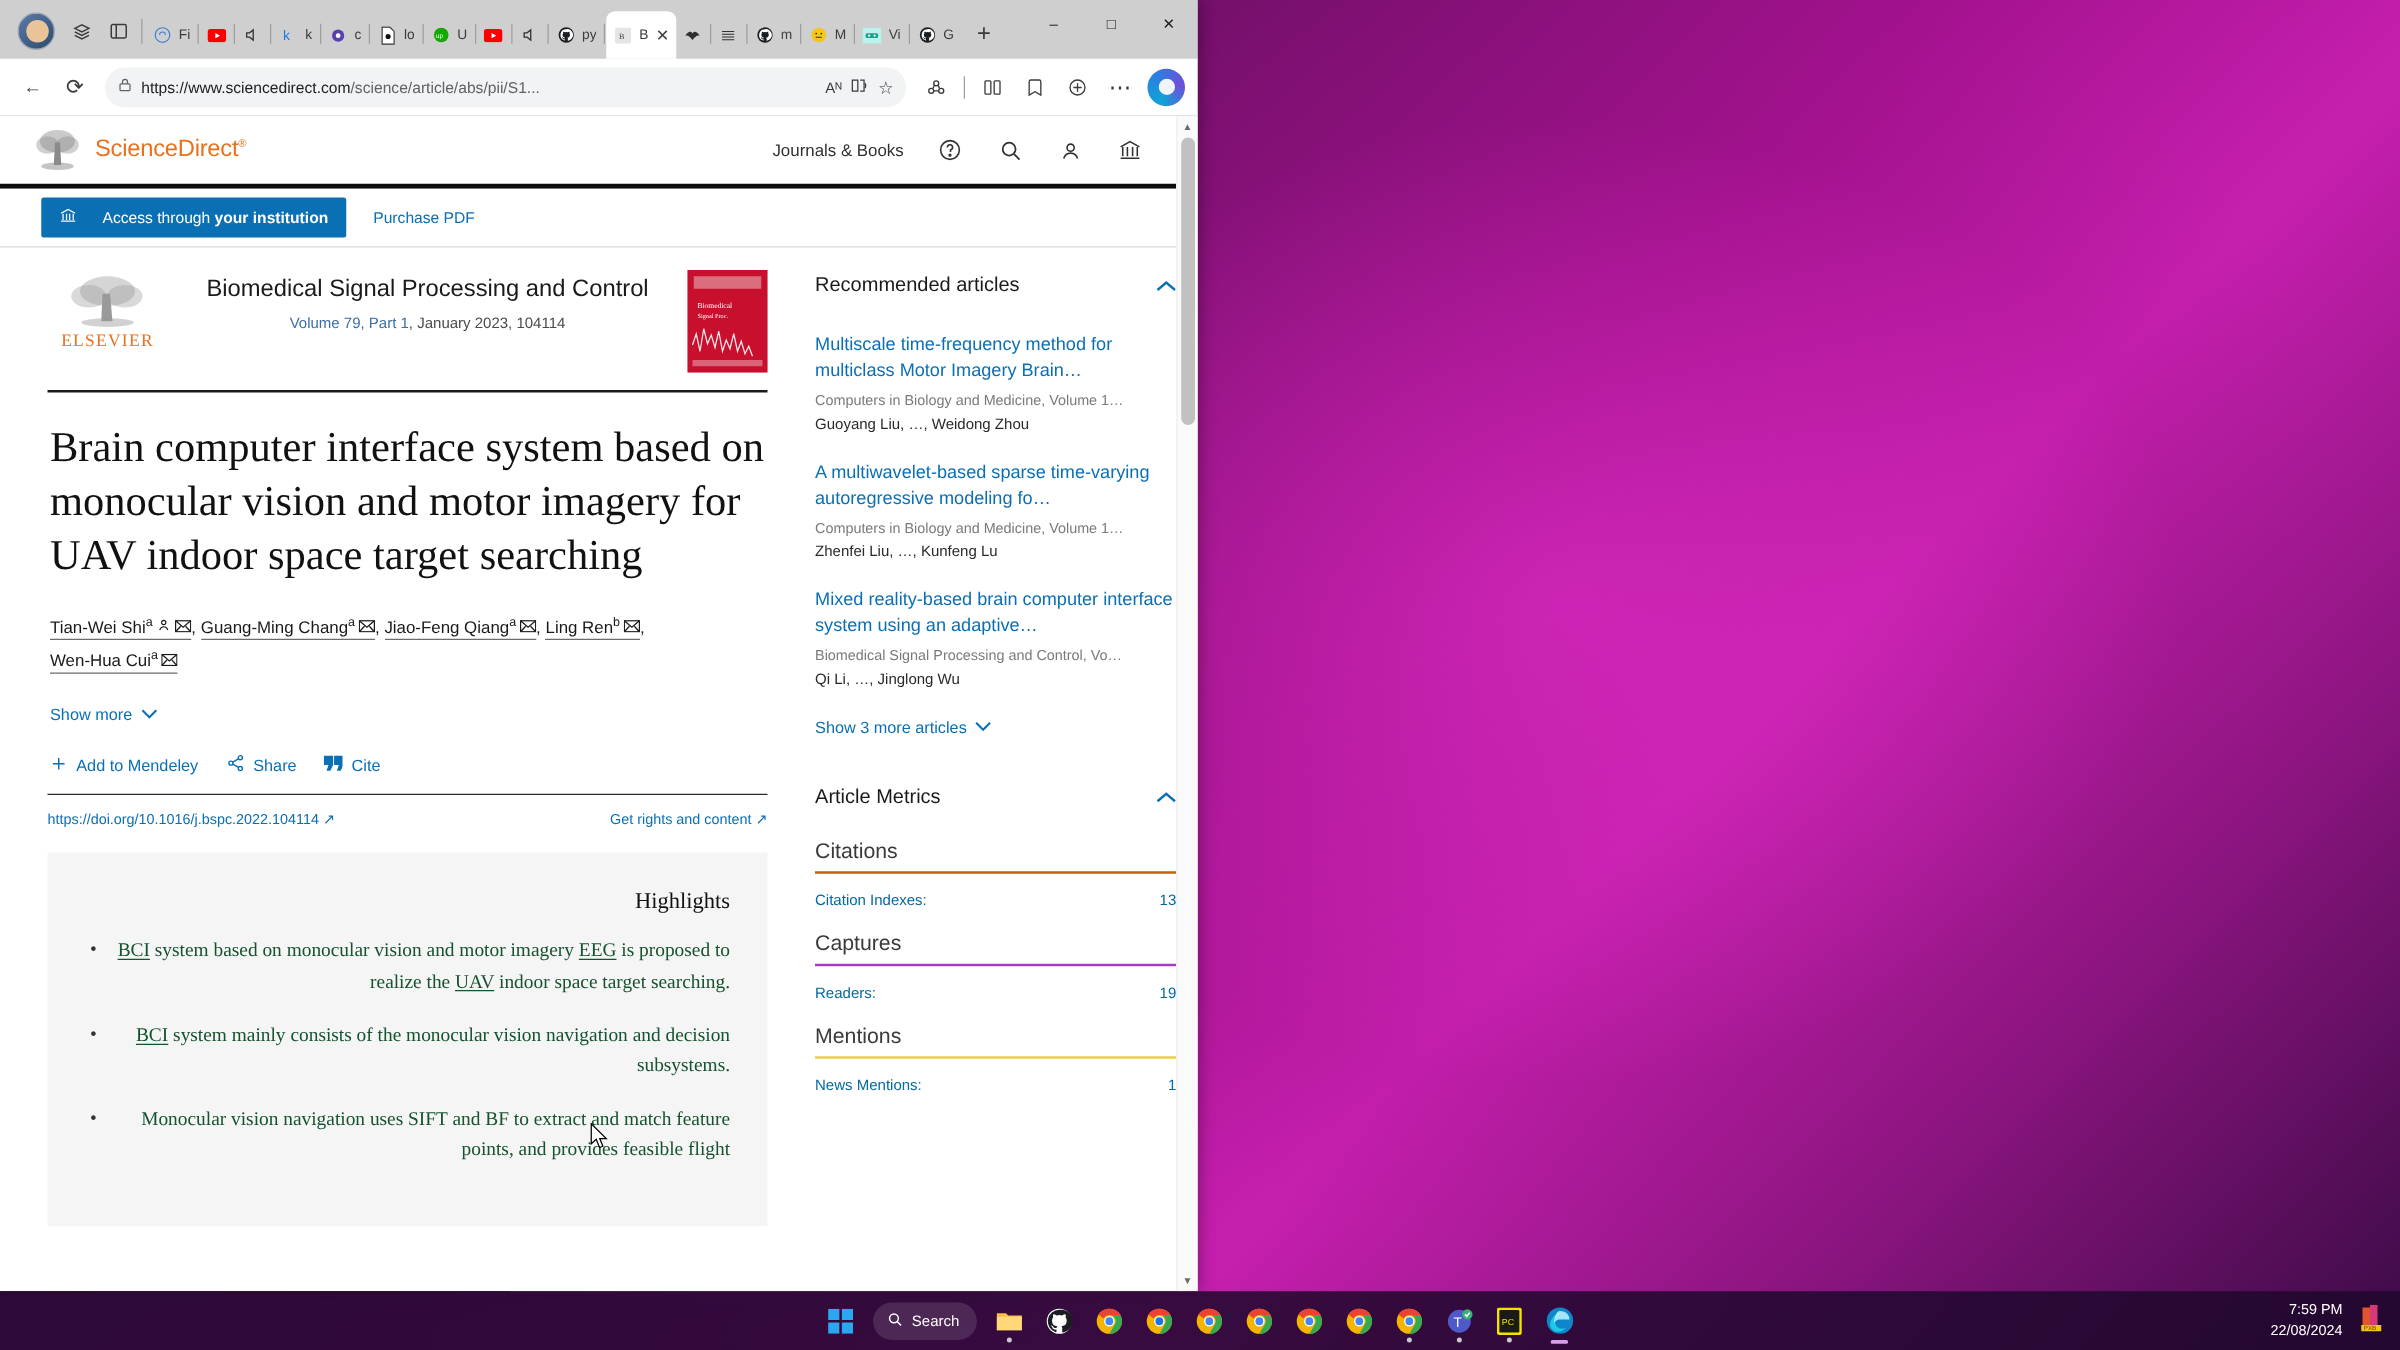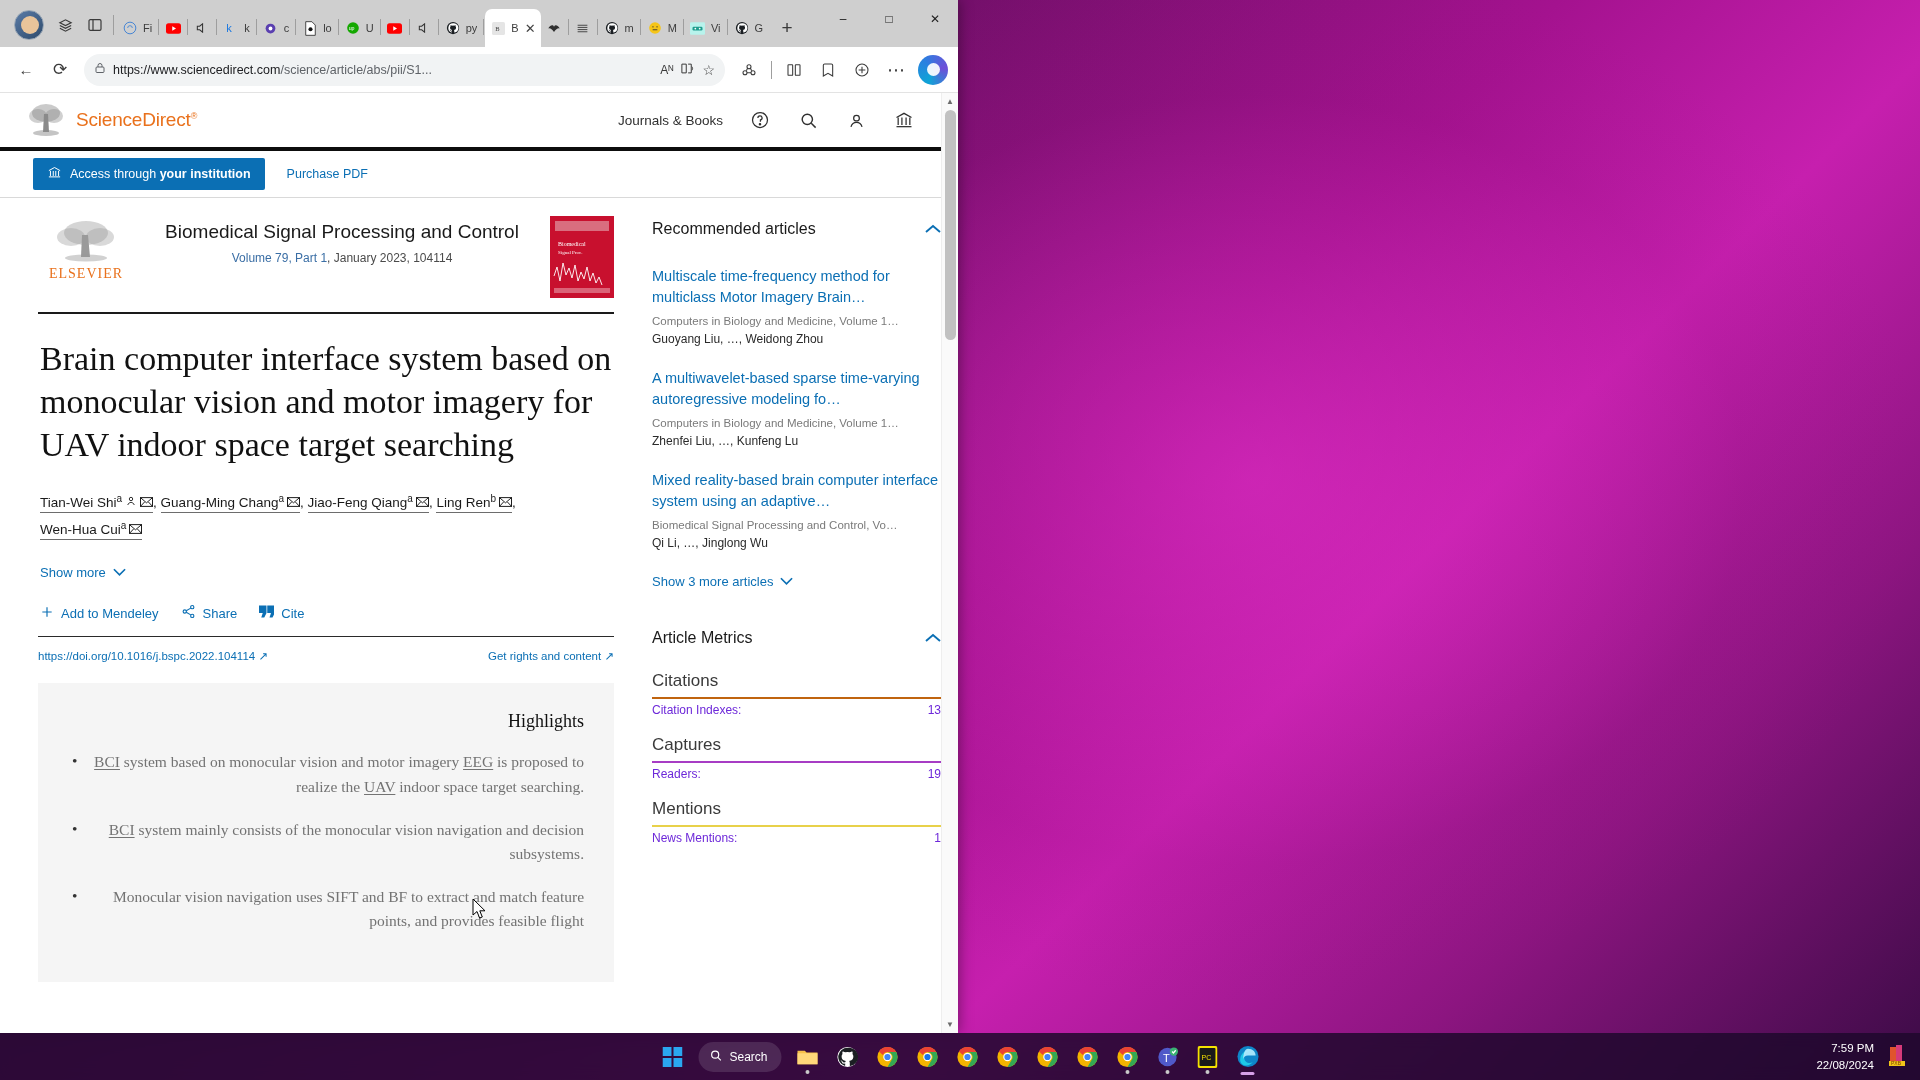--- a/index.html
+++ b/index.html
@@ -145,21 +145,21 @@
 
   
   .access-bar {
     height: 47px; display:flex; align-items:center; gap:0;
     padding: 0 33px; background:#fff;
     border-bottom: 1px solid #d9d9d9;
   }
   .btn-access {
     background:#0b6fb4; color:#fff; border:none;
     height: 32px; padding: 0 14px;
-    font-size: 12.5px; display:flex; align-items:center; gap:8px;
+    font-size: 12.5px; display:flex; align-items:center; gap:20px;
     border-radius: 2px; cursor:pointer;
     font-family: inherit;
   }
   .btn-access b { font-weight:700; }
   .btn-purchase {
     color:#0b6fb4; font-size:12.5px; background:none; border:none;
     margin-left: 22px; cursor:pointer; font-family: inherit;
   }
 
   
@@ -200,40 +200,40 @@
              display:flex; justify-content:space-between; font-size:11.5px; color:#0b6fb4; }
 
   .highlights {
     margin-top: 20px; background:#f5f5f5; padding: 28px 30px 30px 30px;
     font-family:"Liberation Serif", serif;
     text-align:right;
   }
   .highlights h3 { font-size: 18px; font-weight:400; color:#111; margin-bottom: 18px; }
   .highlights ul { list-style:none; }
   .highlights li { position:relative; padding-left: 22px; margin-bottom: 19px;
-                   font-size: 15.5px; line-height: 1.55; color:#737373; }
+                   font-size: 15.5px; line-height: 1.55; color:#14532d; }
   .highlights li::before { content:"•"; position:absolute; left:4px; top:-1px; color:#333; }
   .highlights u { text-decoration: underline; text-underline-offset:2px; }
 
   
   .panel-head { display:flex; align-items:center; justify-content:space-between;
                 font-size:16px; color:#1a1a1a; padding-bottom: 6px; }
   .chev { color:#0b6fb4; font-size:14px; cursor:pointer; }
 
   .rec-item { margin-top: 22px; }
   .rec-item .rt { font-size: 14.5px; line-height:1.45; color:#0b6fb4; cursor:pointer; }
   .rec-item .rsrc { font-size: 11.5px; color:#7a7a7a; margin-top:7px; white-space:nowrap; overflow:hidden; }
   .rec-item .rauth { font-size: 12px; color:#2a2a2a; margin-top:5px; }
   .showmore-art { margin-top: 24px; font-size:13px; color:#0b6fb4; display:flex; align-items:center; gap:7px; cursor:pointer; }
 
   .metrics { margin-top: 40px; }
   .mgroup { margin-top: 18px; }
   .mgroup .mlabel { font-size: 17px; color:#3a3a3a; padding-bottom:6px; }
   .mgroup .mbar { height: 2px; background:#c0640f; }
-  .mrow { display:flex; justify-content:space-between; font-size:12px; color:#6d28d9; margin-top: 4px; }
+  .mrow { display:flex; justify-content:space-between; font-size:12px; color:#0369a1; margin-top: 14px; }
 
   
   .taskbar {
     position:absolute; left:0; bottom:0; width:1920px; height:47px;
     background: rgba(32,8,45,0.86);
     backdrop-filter: blur(8px);
     display:flex; align-items:center;margin-top:23px;
   }
   .tb-center { position:absolute; left:50%; transform:translateX(-50%);
                display:flex; align-items:center; gap:6px; height:47px; }

